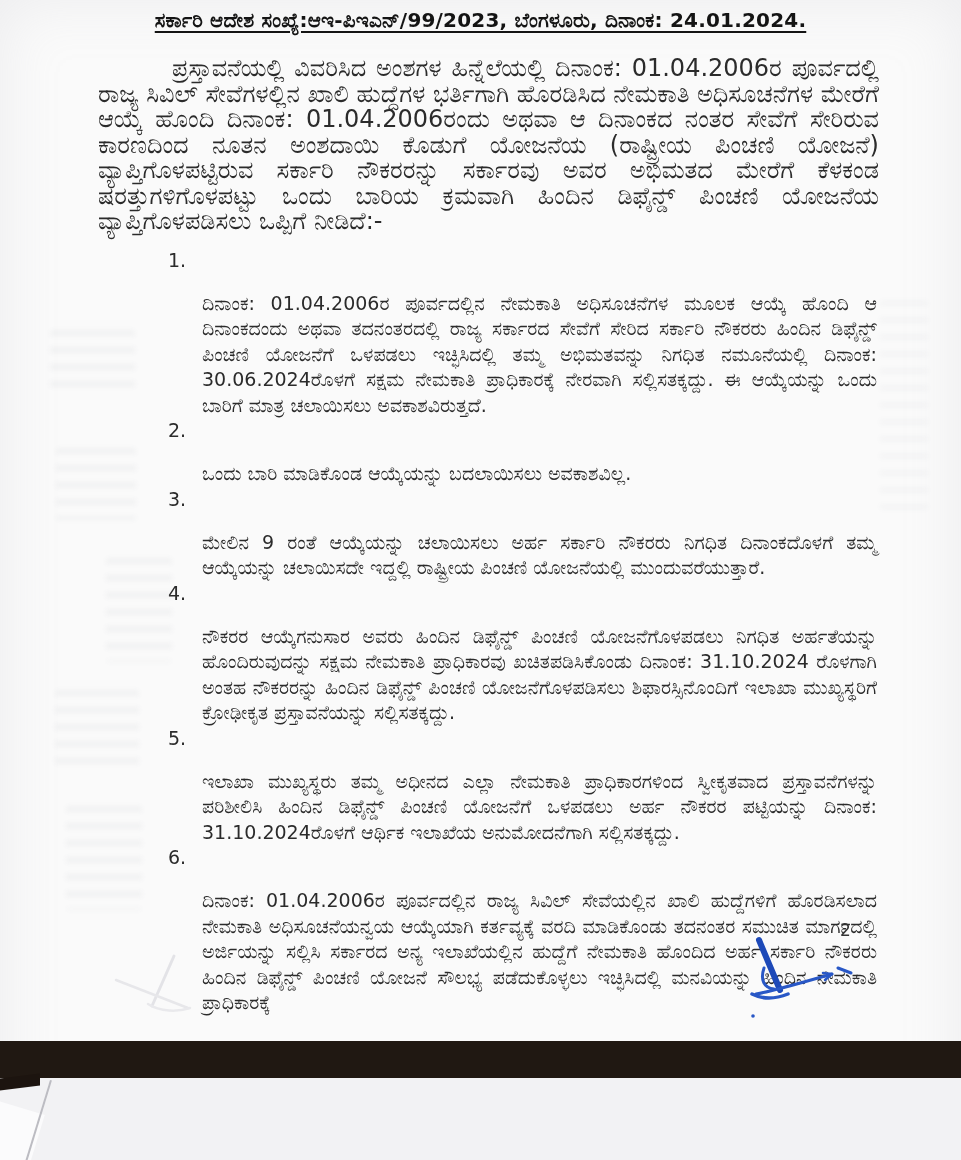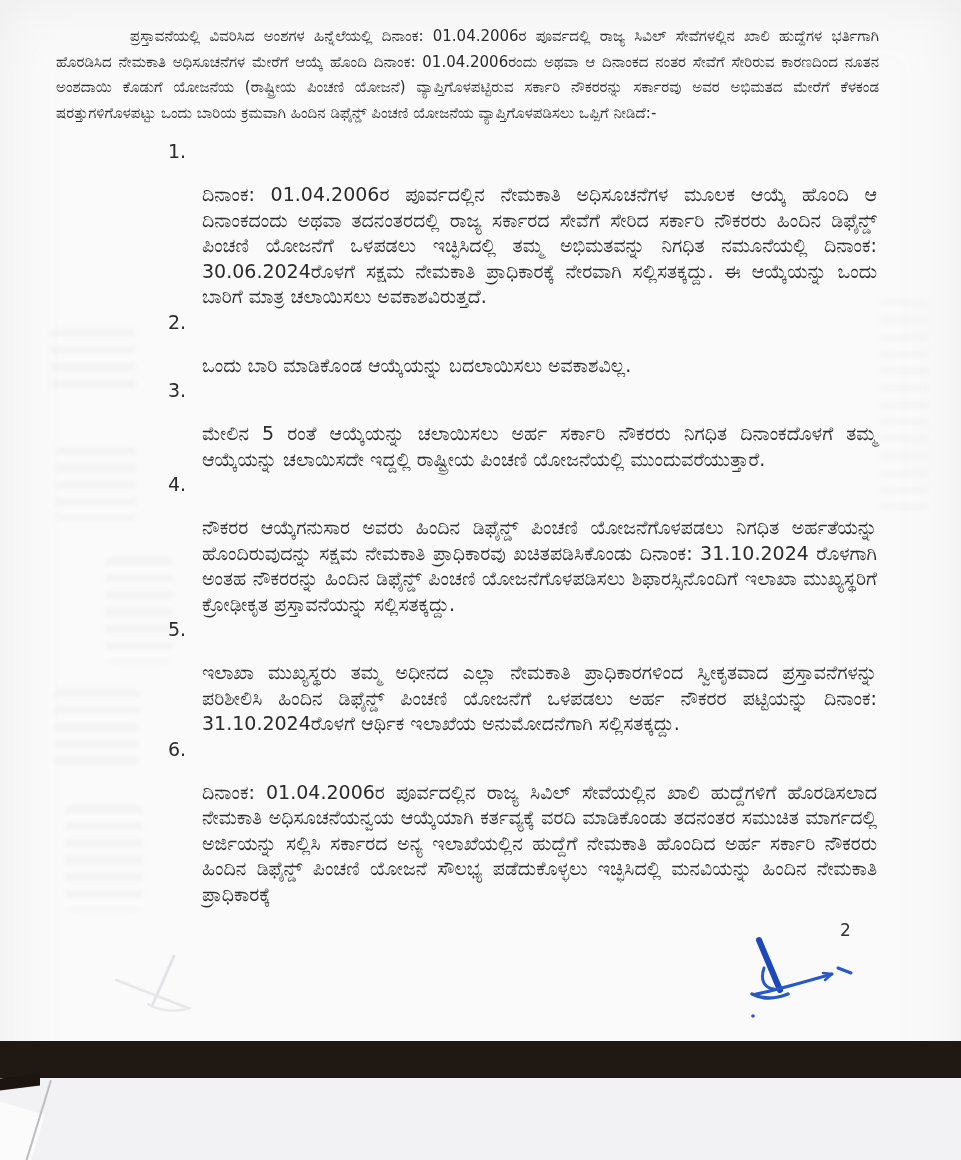--- a/index.html
+++ b/index.html
@@ -20,23 +20,23 @@
     font-weight:bold;
     color:#141414;
   }
   .header .title{
     text-decoration:underline;
     text-underline-offset:4px;
     text-decoration-thickness:2px;
     letter-spacing:.2px;
   }
   .intro{
-    margin:24px 82px 0 56px;
+    margin:24px 82px 0 98px;
     text-indent:74px;
-    font-size:15px;
+    font-size:24px;
     line-height:25.5px;
     text-align:justify;
   }
   .list{
     margin:13px 84px 0 168px;
     font-size:19px;
     line-height:25.5px;
   }
   .li{display:flex;align-items:flex-start;}
   .li .num{flex:0 0 34px;}
@@ -91,35 +91,38 @@
     background:#fbfbfc;
     transform:rotate(17deg);
     transform-origin:top left;
   }
 </style>
 </head>
 <body>
 
 <div class="paper">
 
+  <div class="header">
+    <span class="title">ಸರ್ಕಾರಿ ಆದೇಶ ಸಂಖ್ಯೆ:ಆಇ-ಪಿಇಎನ್/99/2023, ಬೆಂಗಳೂರು, ದಿನಾಂಕ: 24.01.2024.</span>
+  </div>
 
   <div class="intro">ಪ್ರಸ್ತಾವನೆಯಲ್ಲಿ ವಿವರಿಸಿದ ಅಂಶಗಳ ಹಿನ್ನೆಲೆಯಲ್ಲಿ ದಿನಾಂಕ: 01.04.2006ರ ಪೂರ್ವದಲ್ಲಿ ರಾಜ್ಯ ಸಿವಿಲ್ ಸೇವೆಗಳಲ್ಲಿನ ಖಾಲಿ ಹುದ್ದೆಗಳ ಭರ್ತಿಗಾಗಿ ಹೊರಡಿಸಿದ ನೇಮಕಾತಿ ಅಧಿಸೂಚನೆಗಳ ಮೇರೆಗೆ ಆಯ್ಕೆ ಹೊಂದಿ ದಿನಾಂಕ: 01.04.2006ರಂದು ಅಥವಾ ಆ ದಿನಾಂಕದ ನಂತರ ಸೇವೆಗೆ ಸೇರಿರುವ ಕಾರಣದಿಂದ ನೂತನ ಅಂಶದಾಯಿ ಕೊಡುಗೆ ಯೋಜನೆಯ (ರಾಷ್ಟ್ರೀಯ ಪಿಂಚಣಿ ಯೋಜನೆ) ವ್ಯಾಪ್ತಿಗೊಳಪಟ್ಟಿರುವ ಸರ್ಕಾರಿ ನೌಕರರನ್ನು ಸರ್ಕಾರವು ಅವರ ಅಭಿಮತದ ಮೇರೆಗೆ ಕೆಳಕಂಡ ಷರತ್ತುಗಳಿಗೊಳಪಟ್ಟು ಒಂದು ಬಾರಿಯ ಕ್ರಮವಾಗಿ ಹಿಂದಿನ ಡಿಫೈನ್ಡ್ ಪಿಂಚಣಿ ಯೋಜನೆಯ ವ್ಯಾಪ್ತಿಗೊಳಪಡಿಸಲು ಒಪ್ಪಿಗೆ ನೀಡಿದೆ:-</div>
 
   <div class="list">
     <div class="li">
       <span class="num">1.</span>
       <span class="txt">ದಿನಾಂಕ: 01.04.2006ರ ಪೂರ್ವದಲ್ಲಿನ ನೇಮಕಾತಿ ಅಧಿಸೂಚನೆಗಳ ಮೂಲಕ ಆಯ್ಕೆ ಹೊಂದಿ ಆ ದಿನಾಂಕದಂದು ಅಥವಾ ತದನಂತರದಲ್ಲಿ ರಾಜ್ಯ ಸರ್ಕಾರದ ಸೇವೆಗೆ ಸೇರಿದ ಸರ್ಕಾರಿ ನೌಕರರು ಹಿಂದಿನ ಡಿಫೈನ್ಡ್ ಪಿಂಚಣಿ ಯೋಜನೆಗೆ ಒಳಪಡಲು ಇಚ್ಛಿಸಿದಲ್ಲಿ ತಮ್ಮ ಅಭಿಮತವನ್ನು ನಿಗಧಿತ ನಮೂನೆಯಲ್ಲಿ ದಿನಾಂಕ: 30.06.2024ರೊಳಗೆ ಸಕ್ಷಮ ನೇಮಕಾತಿ ಪ್ರಾಧಿಕಾರಕ್ಕೆ ನೇರವಾಗಿ ಸಲ್ಲಿಸತಕ್ಕದ್ದು. ಈ ಆಯ್ಕೆಯನ್ನು ಒಂದು ಬಾರಿಗೆ ಮಾತ್ರ ಚಲಾಯಿಸಲು ಅವಕಾಶವಿರುತ್ತದೆ.</span>
     </div>
     <div class="li">
       <span class="num">2.</span>
       <span class="txt">ಒಂದು ಬಾರಿ ಮಾಡಿಕೊಂಡ ಆಯ್ಕೆಯನ್ನು ಬದಲಾಯಿಸಲು ಅವಕಾಶವಿಲ್ಲ.</span>
     </div>
     <div class="li">
       <span class="num">3.</span>
-      <span class="txt">ಮೇಲಿನ 5 ರಂತೆ ಆಯ್ಕೆಯನ್ನು ಚಲಾಯಿಸಲು ಅರ್ಹ ಸರ್ಕಾರಿ ನೌಕರರು ನಿಗಧಿತ ದಿನಾಂಕದೊಳಗೆ ತಮ್ಮ ಆಯ್ಕೆಯನ್ನು ಚಲಾಯಿಸದೇ ಇದ್ದಲ್ಲಿ ರಾಷ್ಟ್ರೀಯ ಪಿಂಚಣಿ ಯೋಜನೆಯಲ್ಲಿ ಮುಂದುವರೆಯುತ್ತಾರೆ.</span>
+      <span class="txt">ಮೇಲಿನ 9 ರಂತೆ ಆಯ್ಕೆಯನ್ನು ಚಲಾಯಿಸಲು ಅರ್ಹ ಸರ್ಕಾರಿ ನೌಕರರು ನಿಗಧಿತ ದಿನಾಂಕದೊಳಗೆ ತಮ್ಮ ಆಯ್ಕೆಯನ್ನು ಚಲಾಯಿಸದೇ ಇದ್ದಲ್ಲಿ ರಾಷ್ಟ್ರೀಯ ಪಿಂಚಣಿ ಯೋಜನೆಯಲ್ಲಿ ಮುಂದುವರೆಯುತ್ತಾರೆ.</span>
     </div>
     <div class="li">
       <span class="num">4.</span>
       <span class="txt">ನೌಕರರ ಆಯ್ಕೆಗನುಸಾರ ಅವರು ಹಿಂದಿನ ಡಿಫೈನ್ಡ್ ಪಿಂಚಣಿ ಯೋಜನೆಗೊಳಪಡಲು ನಿಗಧಿತ ಅರ್ಹತೆಯನ್ನು ಹೊಂದಿರುವುದನ್ನು ಸಕ್ಷಮ ನೇಮಕಾತಿ ಪ್ರಾಧಿಕಾರವು ಖಚಿತಪಡಿಸಿಕೊಂಡು ದಿನಾಂಕ: 31.10.2024 ರೊಳಗಾಗಿ ಅಂತಹ ನೌಕರರನ್ನು ಹಿಂದಿನ ಡಿಫೈನ್ಡ್ ಪಿಂಚಣಿ ಯೋಜನೆಗೊಳಪಡಿಸಲು ಶಿಫಾರಸ್ಸಿನೊಂದಿಗೆ ಇಲಾಖಾ ಮುಖ್ಯಸ್ಥರಿಗೆ ಕ್ರೋಢೀಕೃತ ಪ್ರಸ್ತಾವನೆಯನ್ನು ಸಲ್ಲಿಸತಕ್ಕದ್ದು.</span>
     </div>
     <div class="li">
       <span class="num">5.</span>
       <span class="txt">ಇಲಾಖಾ ಮುಖ್ಯಸ್ಥರು ತಮ್ಮ ಅಧೀನದ ಎಲ್ಲಾ ನೇಮಕಾತಿ ಪ್ರಾಧಿಕಾರಗಳಿಂದ ಸ್ವೀಕೃತವಾದ ಪ್ರಸ್ತಾವನೆಗಳನ್ನು ಪರಿಶೀಲಿಸಿ ಹಿಂದಿನ ಡಿಫೈನ್ಡ್ ಪಿಂಚಣಿ ಯೋಜನೆಗೆ ಒಳಪಡಲು ಅರ್ಹ ನೌಕರರ ಪಟ್ಟಿಯನ್ನು ದಿನಾಂಕ: 31.10.2024ರೊಳಗೆ ಆರ್ಥಿಕ ಇಲಾಖೆಯ ಅನುಮೋದನೆಗಾಗಿ ಸಲ್ಲಿಸತಕ್ಕದ್ದು.</span>
     </div>
     <div class="li">

